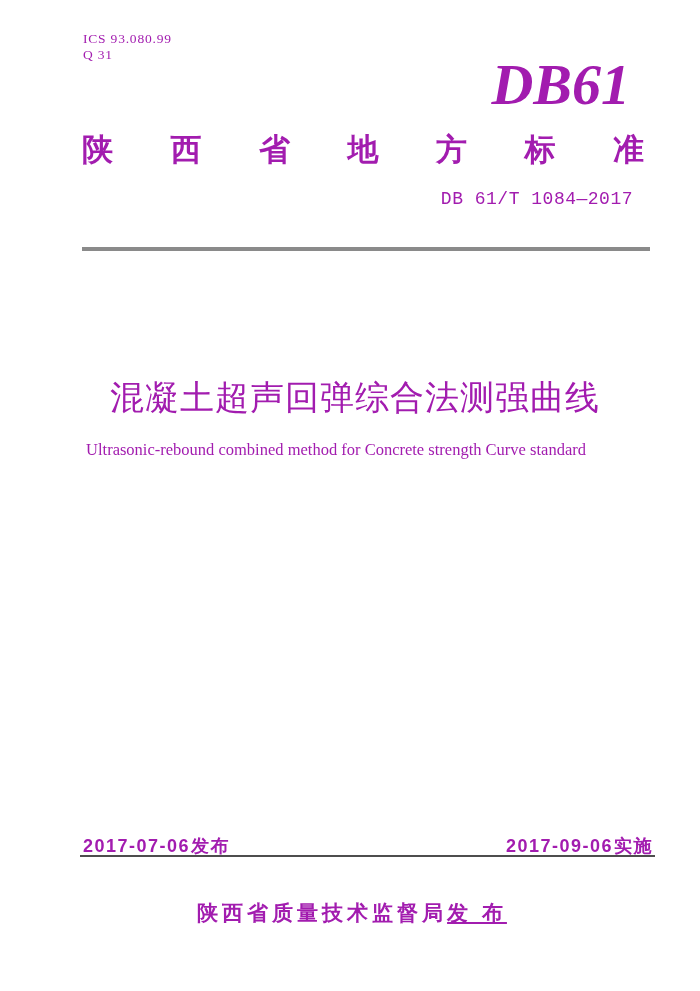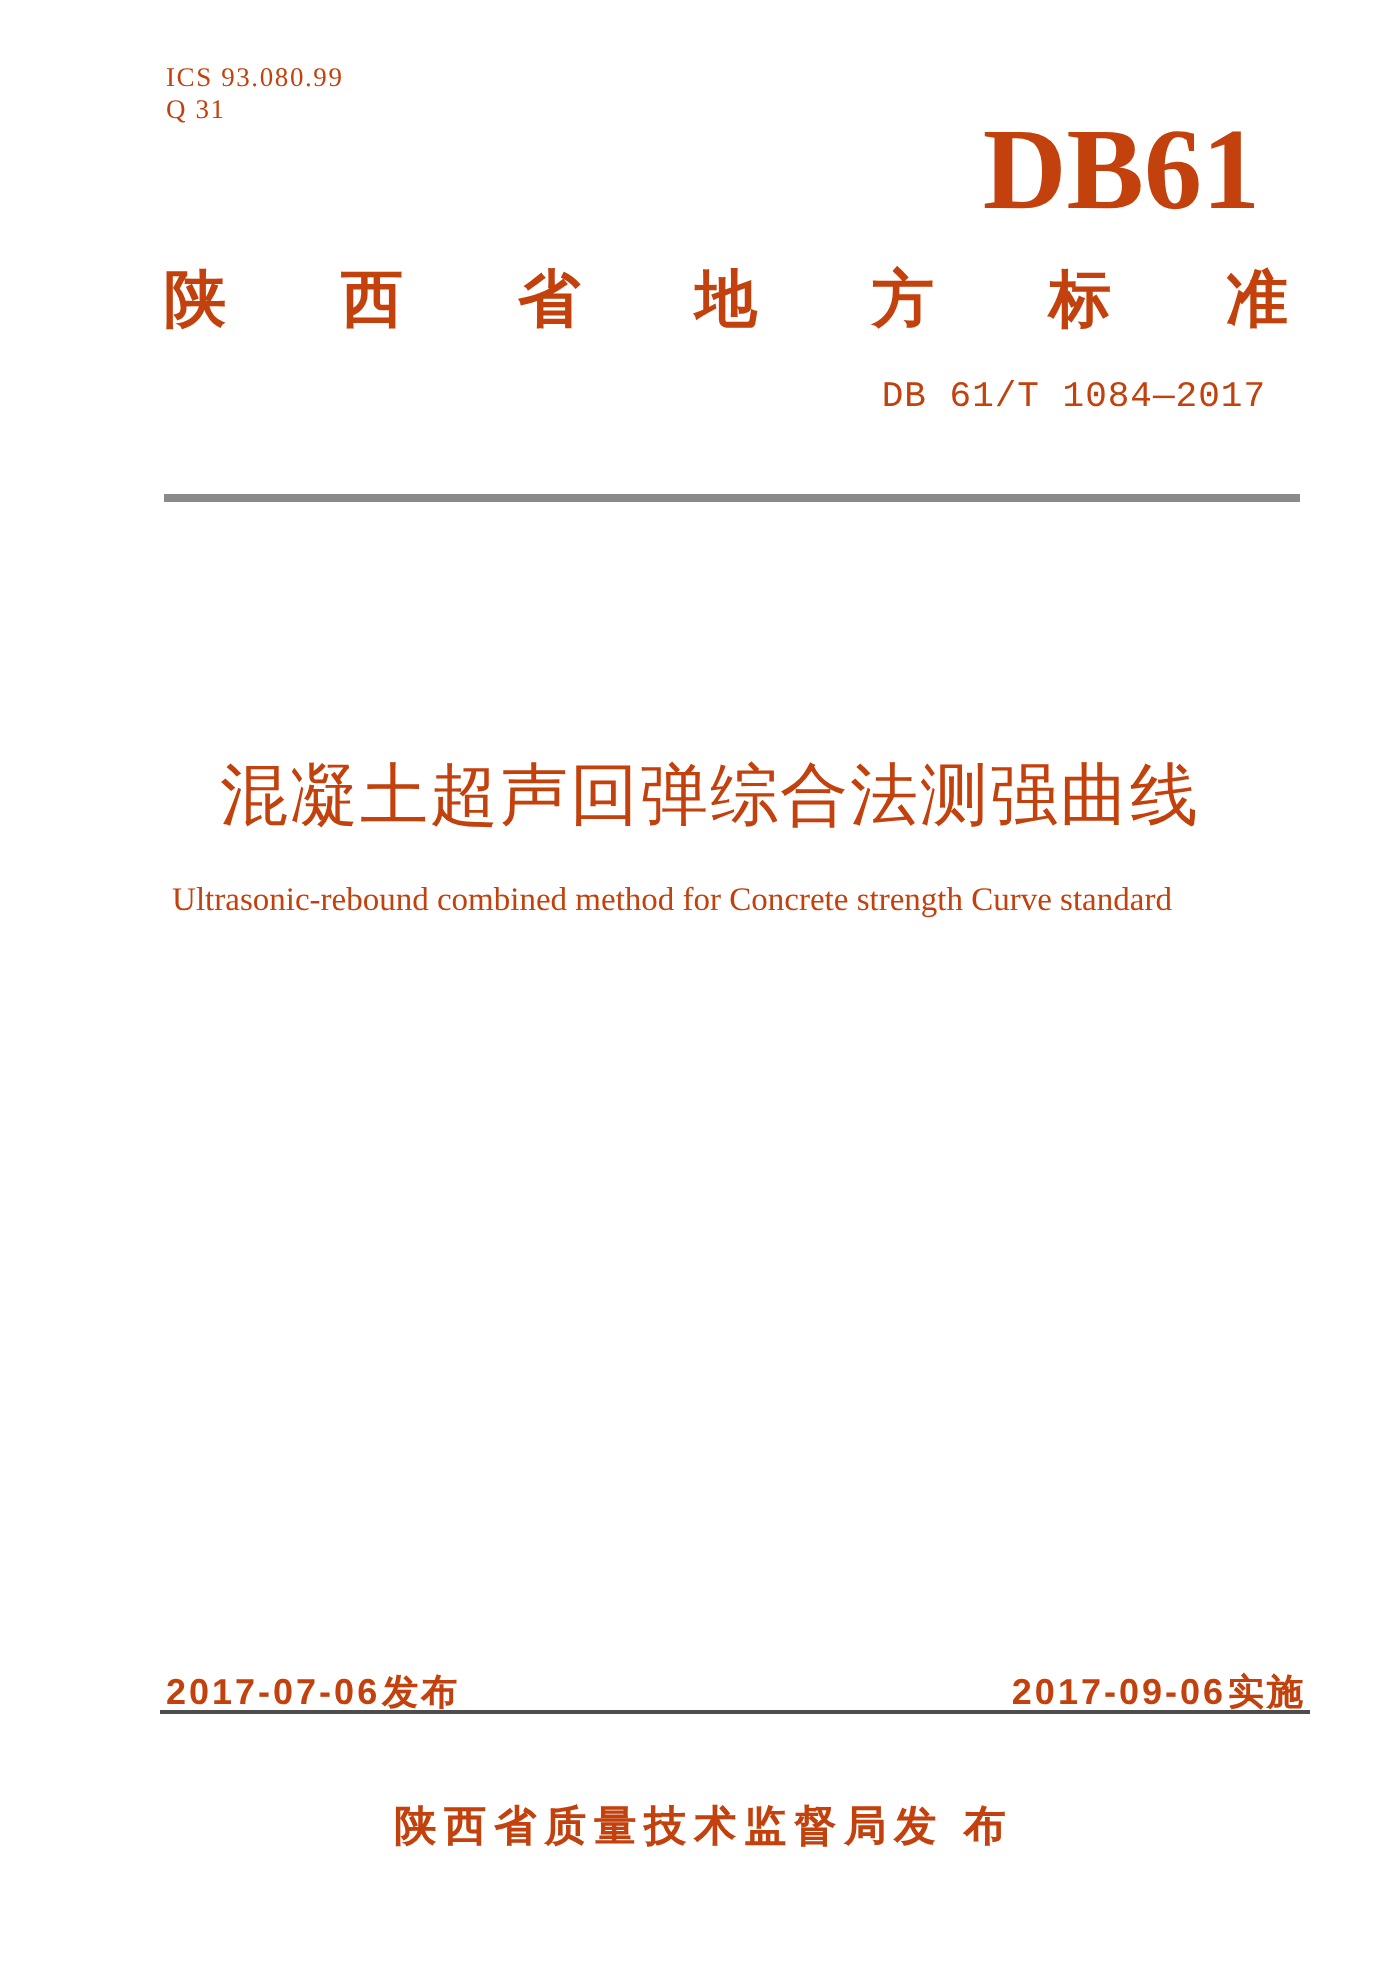--- a/index.html
+++ b/index.html
@@ -5,21 +5,21 @@
   html, body {
     margin: 0;
     padding: 0;
     background: #ffffff;
   }
   .page {
     position: relative;
     width: 700px;
     height: 991px;
     background: #ffffff;
-    color: #c2410c;
+    color: #a21caf;
     overflow: hidden;
     font-family: "Liberation Sans", "DejaVu Sans", sans-serif;
   }
 
   .ics-block {
     position: absolute;
     left: 83px;
     top: 31px;
     font-size: 13.5px;
     line-height: 16px;
@@ -29,20 +29,21 @@
 
   .logo {
     position: absolute;
     right: 70px;
     top: 56px;
     font-family: "Liberation Serif", "DejaVu Serif", serif;
     font-weight: 700;
     font-size: 58px;
     line-height: 1;
     letter-spacing: 0px;
+    font-style: italic;
   }
 
   .std-type-row {
     position: absolute;
     left: 82px;
     top: 133px;
     width: 562px;
     display: flex;
     justify-content: space-between;
     font-size: 31px;
@@ -121,20 +122,21 @@
     display: flex;
     justify-content: center;
     align-items: baseline;
     font-size: 21px;
     font-weight: 600;
     letter-spacing: 4px;
     white-space: nowrap;
   }
   .publish-label {
     letter-spacing: 4px;
+    text-decoration: underline;
   }
 </style>
 </head>
 <body>
 
 <div class="page">
 
   <div class="ics-block">
     <div>ICS 93.080.99</div>
     <div>Q 31</div>

